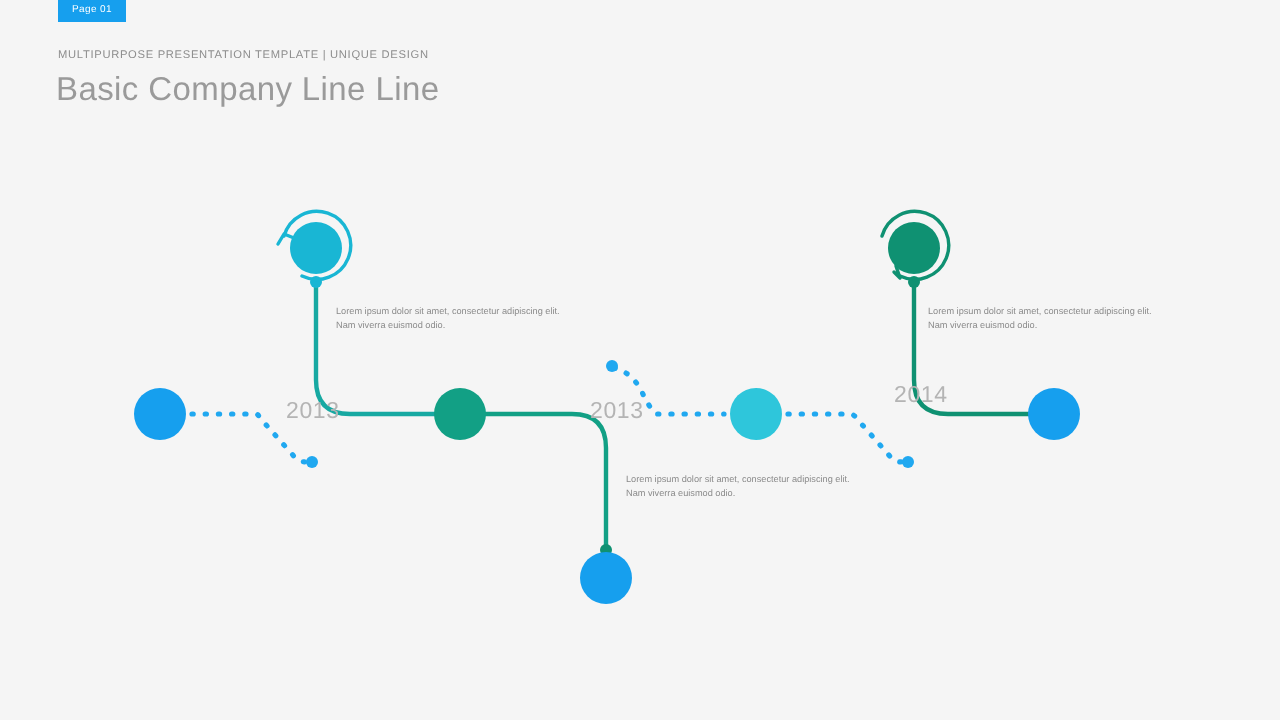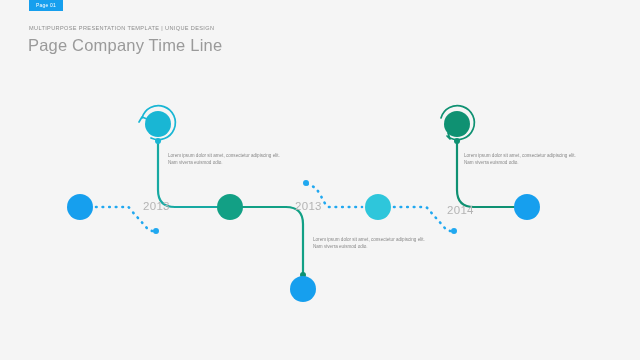--- a/index.html
+++ b/index.html
@@ -73,21 +73,21 @@
     position: absolute;
     font-size: 11.5px;
     color: #b4b4b4;
     font-family: "Liberation Sans", sans-serif;
     letter-spacing: 0.3px;
     white-space: nowrap;
     text-align: right;
   }
   #year-left  { left: 143px; top: 200px; }
   #year-mid   { left: 295px; top: 200px; }
-  #year-right { left: 447px; top: 204px; }
+  #year-right { left: 447px; top: 192px; }
 
   
   .desc {
     position: absolute;
     font-size: 4.6px;
     line-height: 1.55;
     color: #8a8a8a;
     font-family: "Liberation Sans", sans-serif;
     width: 120px;
   }
@@ -95,21 +95,21 @@
   #desc-2 { left: 313px; top: 236px; }
   #desc-3 { left: 464px; top: 152px; }
 </style>
 </head>
 <body>
 
 <div id="slide">
 
   <div id="page-badge">Page 01</div>
   <div id="subtitle">MULTIPURPOSE PRESENTATION TEMPLATE | UNIQUE DESIGN</div>
-  <div id="title">Page Company Time Line</div>
+  <div id="title">Basic Company Line Line</div>
 
   <svg id="timeline-svg" viewBox="0 0 640 360">
 
     <path d="M 96 207 L 128 207 L 128 207 Q 129 207 130 209 L 146 227 Q 149 231 153 231" fill="none" stroke="#20a8f0" stroke-width="2.6" stroke-linecap="round" stroke-dasharray="0.6 6"></path>
 
     <path d="M 158 140 L 158 190 Q 158 207 175 207 L 218 207" fill="none" stroke="#17a9a2" stroke-width="2.2" stroke-linecap="round"></path>
 
     <circle cx="158" cy="141" r="3" fill="#19b6d4"></circle>
 
     <path d="M 242 207 L 286 207 Q 303 207 303 224 L 303 274" fill="none" stroke="#12a085" stroke-width="2.2" stroke-linecap="round"></path>

